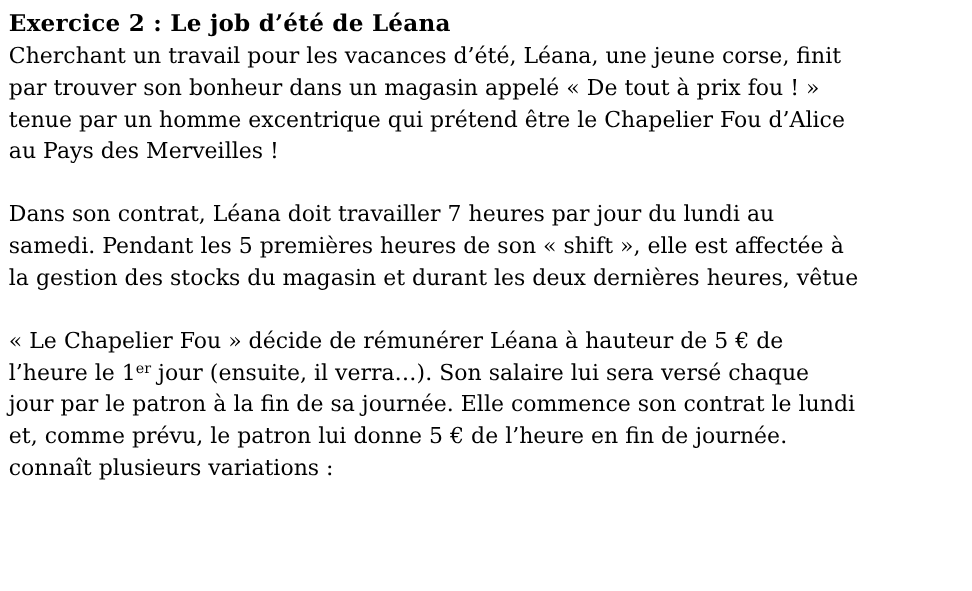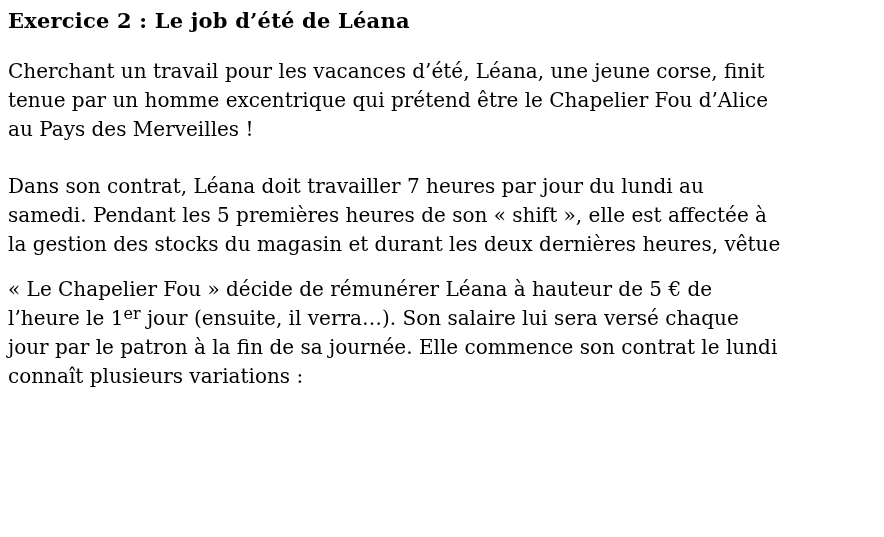--- a/index.html
+++ b/index.html
@@ -25,52 +25,54 @@
     font-size: 21px;
     font-weight: bold;
     line-height: 30px;
     letter-spacing: 0.2px;
   }
   .para {
     margin: 0;
     font-size: 20px;
     line-height: 29px;
   }
-  .para-1 { margin-top: 21px; }
+  .para-1 { }
   .para-2 { margin-top: 28px; }
-  .para-3 { margin-top: 16px; }
+  .para-3 { margin-top: 28px; }
   .line {
     display: block;
     white-space: nowrap;
   }
   .sup {
-    font-size: 16px;
+    font-size: 13px;
     vertical-align: 6px;
     line-height: 0;
   }
 </style>
 </head>
 <body>
 
 <div class="page">
 
   <h1 class="title">Exercice 2 : Le job d’été de Léana</h1>
 
   <p class="para para-1">
     <span class="line">Cherchant un travail pour les vacances d’été, Léana, une jeune corse, finit</span>
+    <span class="line">par trouver son bonheur dans un magasin appelé « De tout à prix fou ! »</span>
     <span class="line">tenue par un homme excentrique qui prétend être le Chapelier Fou d’Alice</span>
     <span class="line">au Pays des Merveilles !</span>
   </p>
 
   <p class="para para-2">
     <span class="line">Dans son contrat, Léana doit travailler 7 heures par jour du lundi au</span>
     <span class="line">samedi. Pendant les 5 premières heures de son « shift », elle est affectée à</span>
     <span class="line">la gestion des stocks du magasin et durant les deux dernières heures, vêtue</span>
   </p>
 
   <p class="para para-3">
     <span class="line">« Le Chapelier Fou » décide de rémunérer Léana à hauteur de 5 € de</span>
     <span class="line"><span>l’heure le 1</span><span class="sup">er</span><span> jour (ensuite, il verra…). Son salaire lui sera versé chaque</span></span>
     <span class="line">jour par le patron à la fin de sa journée. Elle commence son contrat le lundi</span>
+    <span class="line">et, comme prévu, le patron lui donne 5 € de l’heure en fin de journée.</span>
     <span class="line">connaît plusieurs variations :</span>
   </p>
 
 </div>
 
 </body></html>

